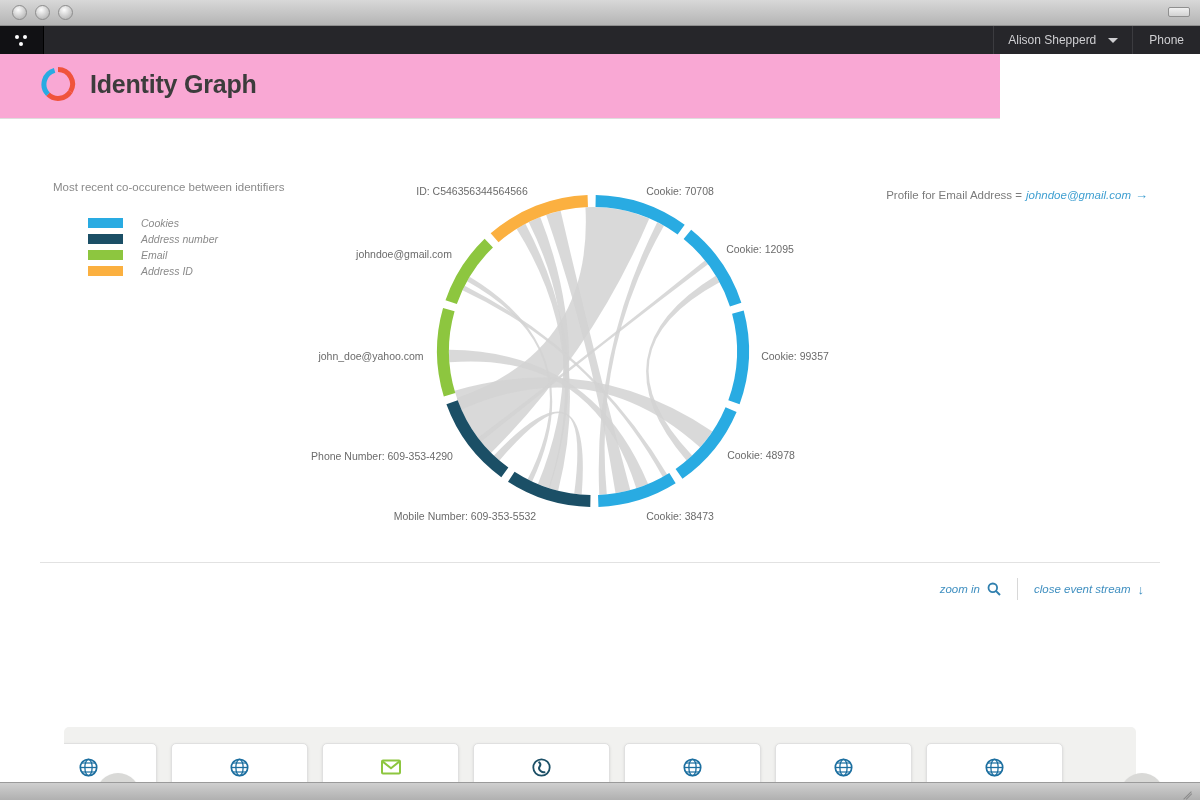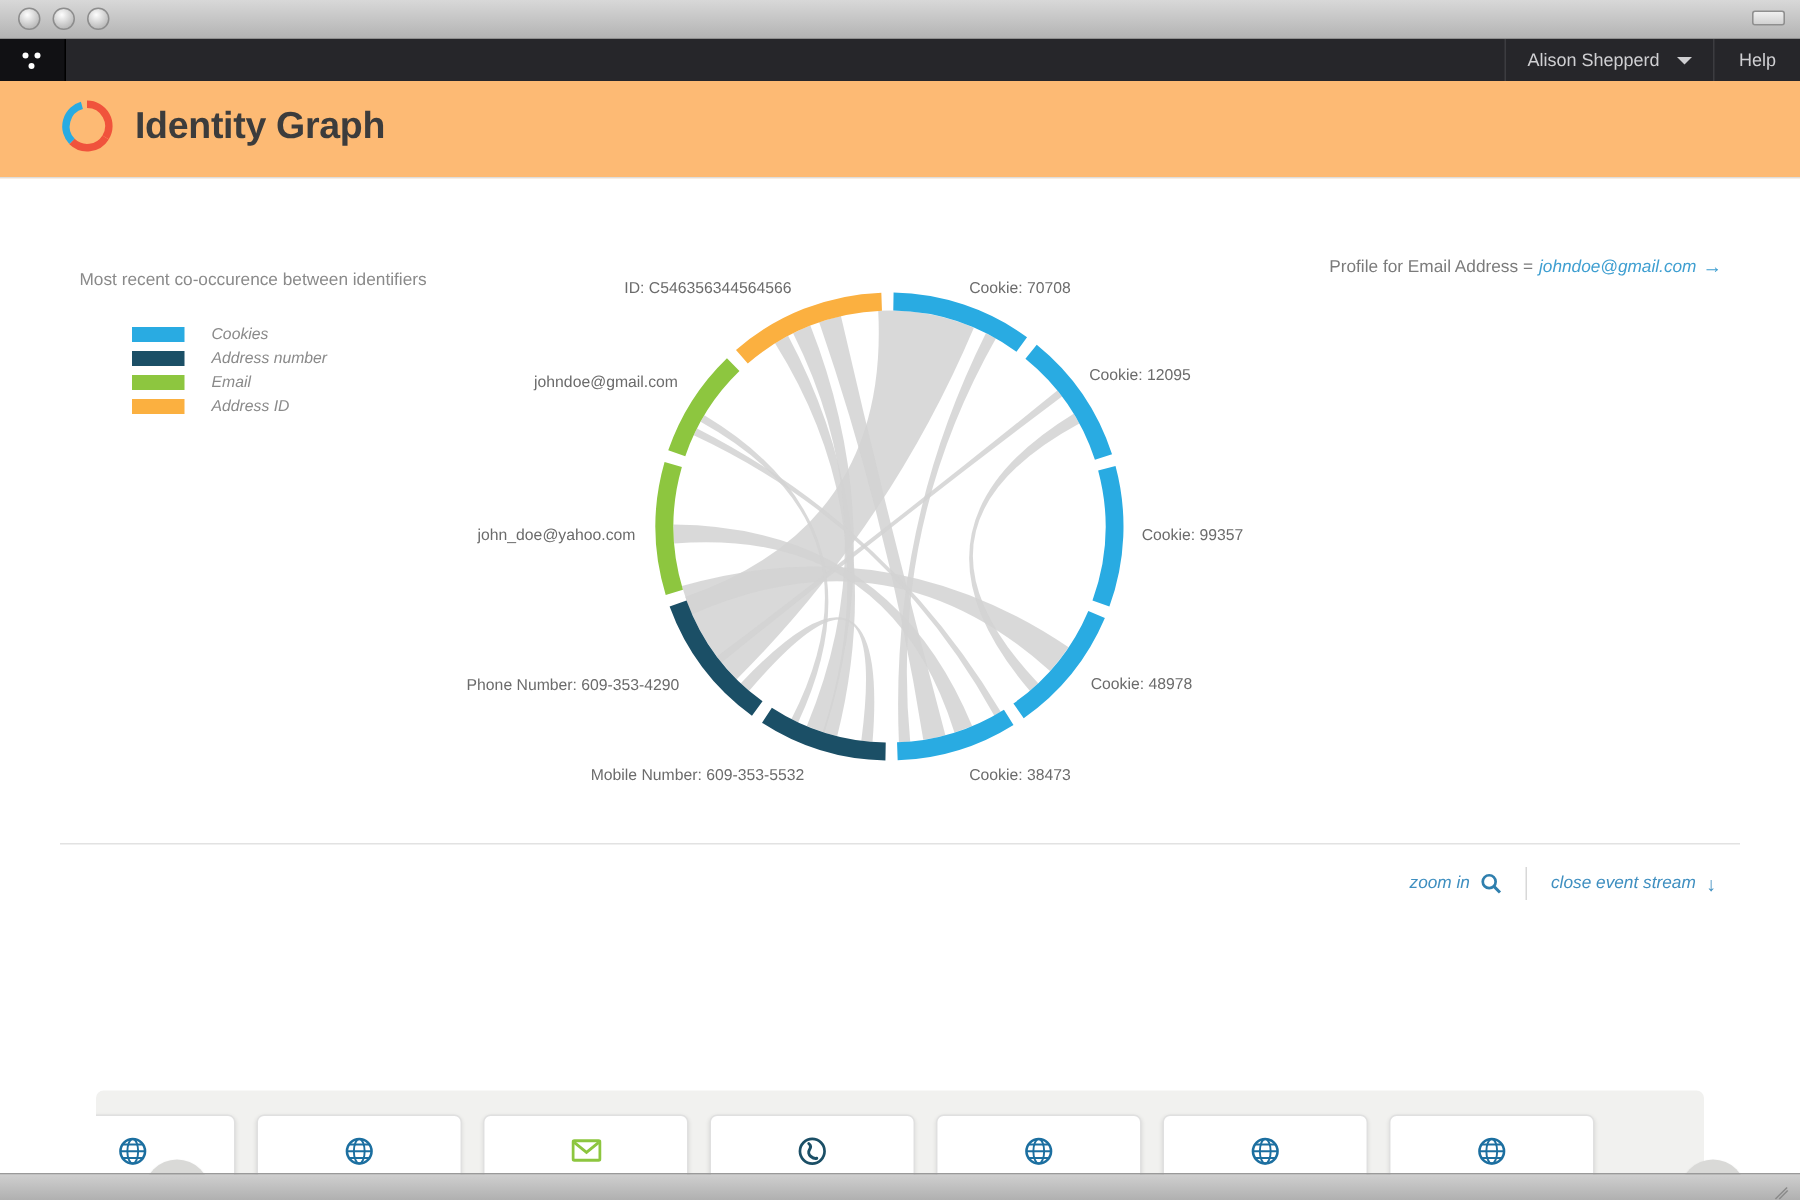--- a/index.html
+++ b/index.html
@@ -56,34 +56,34 @@
     width:0;height:0;border-left:5px solid transparent;border-right:5px solid transparent;
     border-top:5px solid #cfcfd2;
   }
   .help-link {
     display:flex; align-items:center; padding:0 16px; height:28px;
     color:#cfcfd2; font-size:12px;
   }
 
   
   .brandbar {
-    position:absolute; left:0; top:54px; width:1200px; height:65px;
-    background:#fdba74; border-bottom:1px solid #dedede;
+    position:absolute; left:0; top:54px; width:1000px; height:65px;
+    background:#f9a8d4; border-bottom:1px solid #dedede;
   }
   .brand-inner { position:absolute; left:40px; top:12px; display:flex; align-items:center; gap:14px; }
   .brand-title { font-size:25px; font-weight:bold; color:#3c3c3c; letter-spacing:-0.2px; }
 
   
   .page { position:absolute; left:0; top:119px; width:1200px; height:660px; background:#fff; }
 
   .page-title { position:absolute; left:52px; top:30px; font-size:28px; font-weight:bold; color:#333; letter-spacing:-0.4px; }
   .page-sub { position:absolute; left:53px; top:62px; font-size:11.5px; color:#8a8a8a; }
 
   .profile-link {
-    position:absolute; right:52px; top:51px; font-size:11.5px; color:#7b7b7b;
+    position:absolute; right:52px; top:68px; font-size:11.5px; color:#7b7b7b;
     display:flex; align-items:center; gap:4px;
   }
   .profile-link .email { color:#3f9fd1; font-style:italic; text-decoration:none; }
   .profile-link .arrow { color:#3f9fd1; font-size:13px; }
 
   
   .legend { position:absolute; left:52px; top:96px; }
   .legend-row { display:flex; align-items:center; height:16px; margin-bottom:0px;margin-left:36px; }
   .legend-sw { width:35px; height:10px; margin-right:18px; }
   .legend-lb { font-size:10.5px; color:#8a8a8a; font-style:italic; }
@@ -162,21 +162,21 @@
           <i></i>
           <i></i>
       </div>
     </div>
     <div class="appbar-right">
       <div class="user-menu">
         <span>Alison Shepperd</span>
         <span class="caret-down"></span>
       </div>
       <div class="help-link">
-        <span>Help</span>
+        <span>Phone</span>
       </div>
     </div>
   </div>
 
   <div class="brandbar">
     <div class="brand-inner">
       <svg width="36" height="36" viewBox="0 0 36 36">
         <path d="M18 3.5 A14.5 14.5 0 0 1 30.4 25.6" fill="none" stroke="#F0533C" stroke-width="5"></path>
         <path d="M30.4 25.6 A14.5 14.5 0 0 1 8.0 28.3" fill="none" stroke="#F0533C" stroke-width="5"></path>
         <path d="M8.0 28.3 A14.5 14.5 0 0 1 14.6 4.3" fill="none" stroke="#29ABE2" stroke-width="5"></path>

